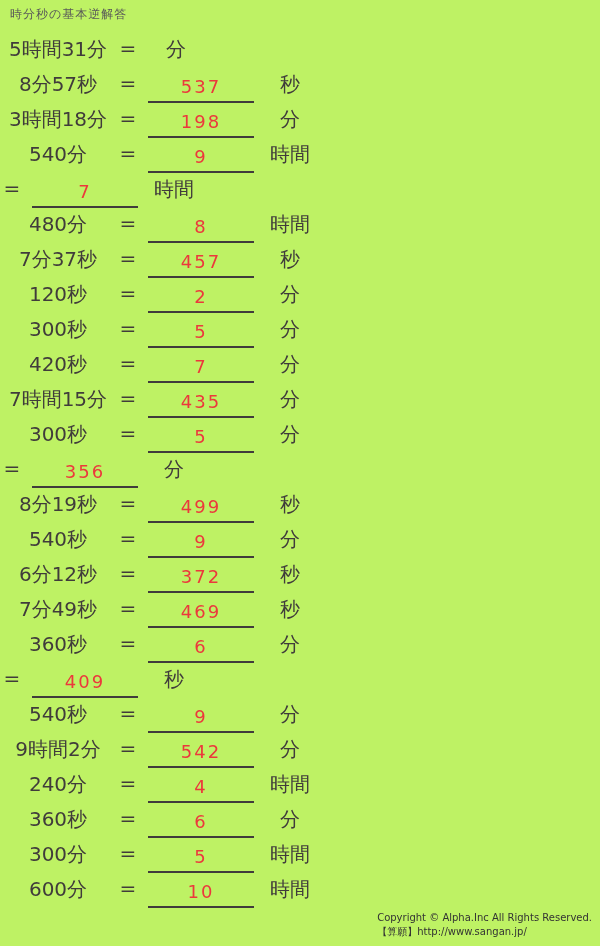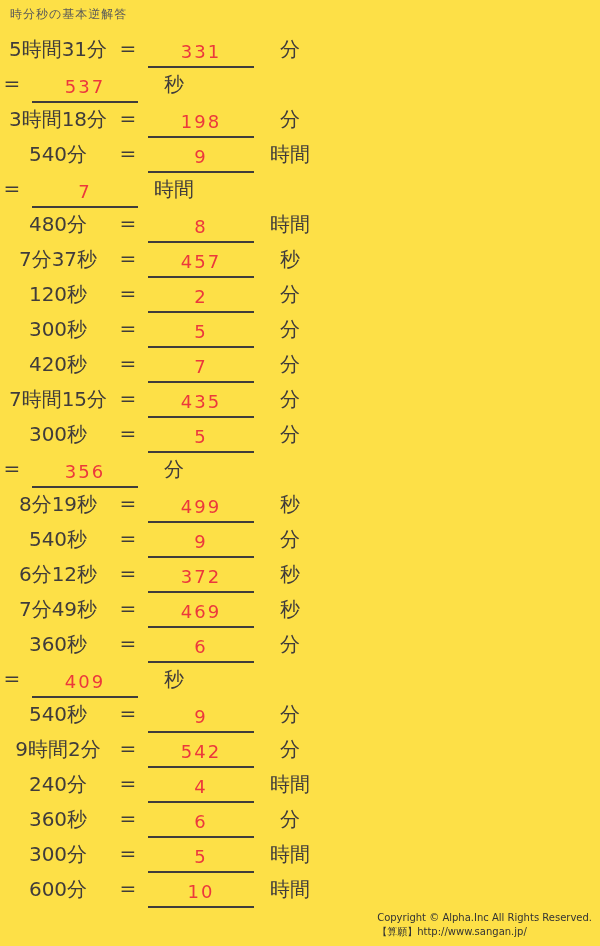--- a/index.html
+++ b/index.html
@@ -5,21 +5,21 @@
   :root{
     --ink:#403c3b;
     --red:#ec383c;
     --title:#595959;
     --footer:#333333;
   }
   html,body{margin:0;padding:0;background:#ffffff;}
   .page{
     position:relative;
     width:600px;height:946px;
-    background:#fde047;
+    background:#bef264;
     font-family:"DejaVu Sans",sans-serif;
     color:var(--ink);
     overflow:hidden;
   }
   .title{
     position:absolute;left:10px;top:6px;
     font-size:12px;color:var(--title);letter-spacing:1px;
   }
   .rows{
     position:absolute;left:0;top:36px;width:330px;
@@ -57,27 +57,25 @@
 </head>
 <body>
 
 <div class="page">
   <div class="title">時分秒の基本逆解答</div>
 
   <div class="rows" id="rows">
   <div class="row">
     <span class="problem">5時間31分</span>
     <span class="eq">=</span>
-    <span class="answer">
-      331<span class="underline"></span>
-    </span>
-    <span class="unit">分</span>
-  </div>
-
-  <div class="row">
+    <span class="unit">分</span>
+  </div>
+
+  <div class="row">
+    <span class="problem">8分57秒</span>
     <span class="eq">=</span>
     <span class="answer">
       537<span class="underline"></span>
     </span>
     <span class="unit">秒</span>
   </div>
 
   <div class="row">
     <span class="problem">3時間18分</span>
     <span class="eq">=</span>

